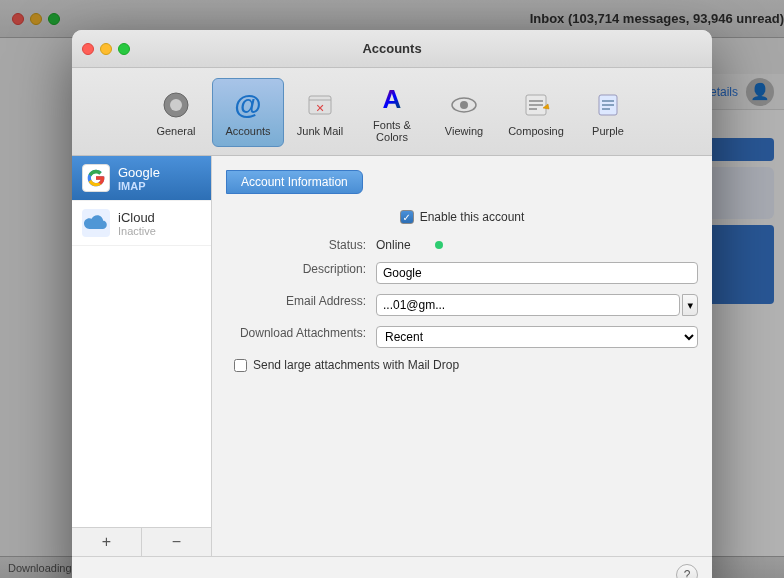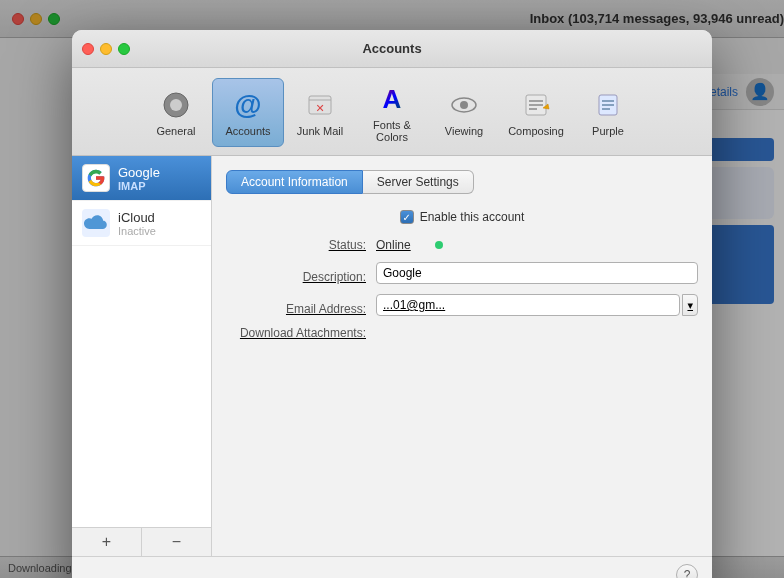--- a/index.html
+++ b/index.html
@@ -338,23 +338,22 @@
     .seg-btn:not(:first-child) { border-left: none; }
     .seg-btn.active {
       background: linear-gradient(to bottom, #6aaae8, #4a8ed4);
       color: white;
       border-color: #3a7bc8;
     }
 
     
     .form-row {
       display: flex;
-      align-items: flex-end;
+      align-items: flex-start;
       margin-bottom: 10px;
-      text-decoration: underline;
     }
     .form-label {
       width: 150px;
       text-align: right;
       padding-right: 10px;
       font-size: 12px;
       color: #555;
       flex-shrink: 0;
     }
     .form-control {
@@ -722,21 +721,20 @@
         <div class="account-list-controls">
           <button class="acct-ctrl-btn">+</button>
           <button class="acct-ctrl-btn">−</button>
         </div>
       </div>
 
       <div class="modal-content">
 
         <div class="seg-control">
           <button class="seg-btn active">Account Information</button>
-          <button class="seg-btn">Server Settings</button>
         </div>
 
         <div class="enable-row">
           <label class="enable-check">
             <div class="checkbox">✓</div>
             <span>Enable this account</span>
           </label>
         </div>
 
         <div class="form-row">
@@ -757,22 +755,33 @@
         <div class="form-row">
           <span class="form-label">Email Address:</span>
           <div class="form-control" style="display:flex; gap:2px;">
             <input type="text" class="text-input" style="flex: 1 1 0%;" value="...01@gm...">
             <button style="height:22px; padding: 0 4px; border:1px solid #b0b0b0; background:linear-gradient(to bottom,#f8f8f8,#e8e8e8); border-radius:0 4px 4px 0; cursor:pointer; font-size:11px;">▾</button>
           </div>
         </div>
 
         <div class="form-row">
           <span class="form-label">Download Attachments:</span>
-        </div>
-
+          <div class="form-control">
+            <select class="select-input">
+              <option>Recent</option>
+              <option>All</option>
+              <option>None</option>
+            </select>
+          </div>
+        </div>
+
+        <div class="checkbox-row" style="margin-left: 0; padding-left: 8px;">
+          <input type="checkbox" style="width: 13px; height: 13px;">
+          <span class="cb-label">Send large attachments with Mail Drop</span>
+        </div>
 
       </div>
     </div>
 
     <div style="position:relative; height:36px; background:#f2f2f2; border-top: 1px solid #d0d0d0; display:flex; align-items:center; justify-content:flex-end; padding-right:14px;">
       <button class="help-btn" style="position:static;">?</button>
     </div>
 
   </div>
 </div>

